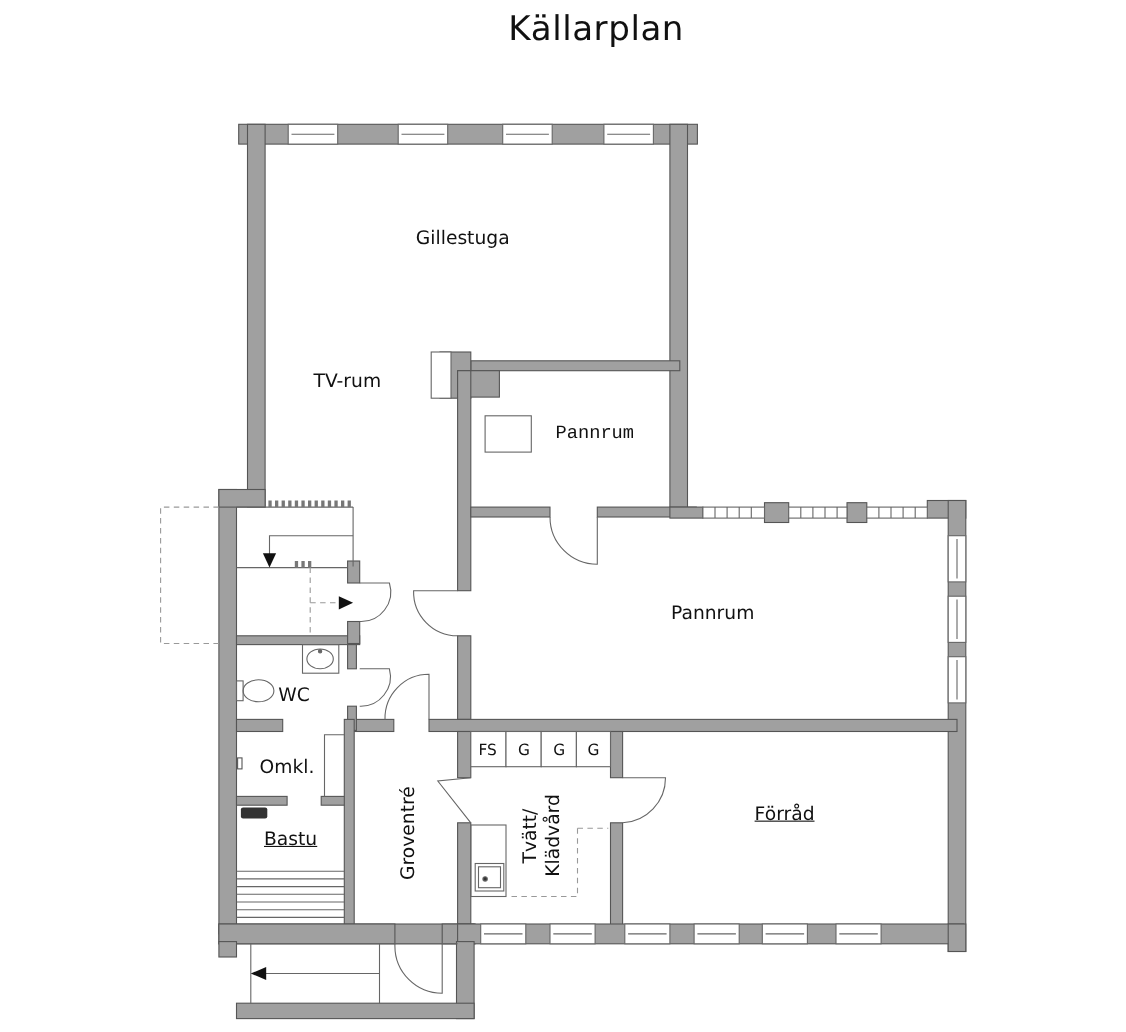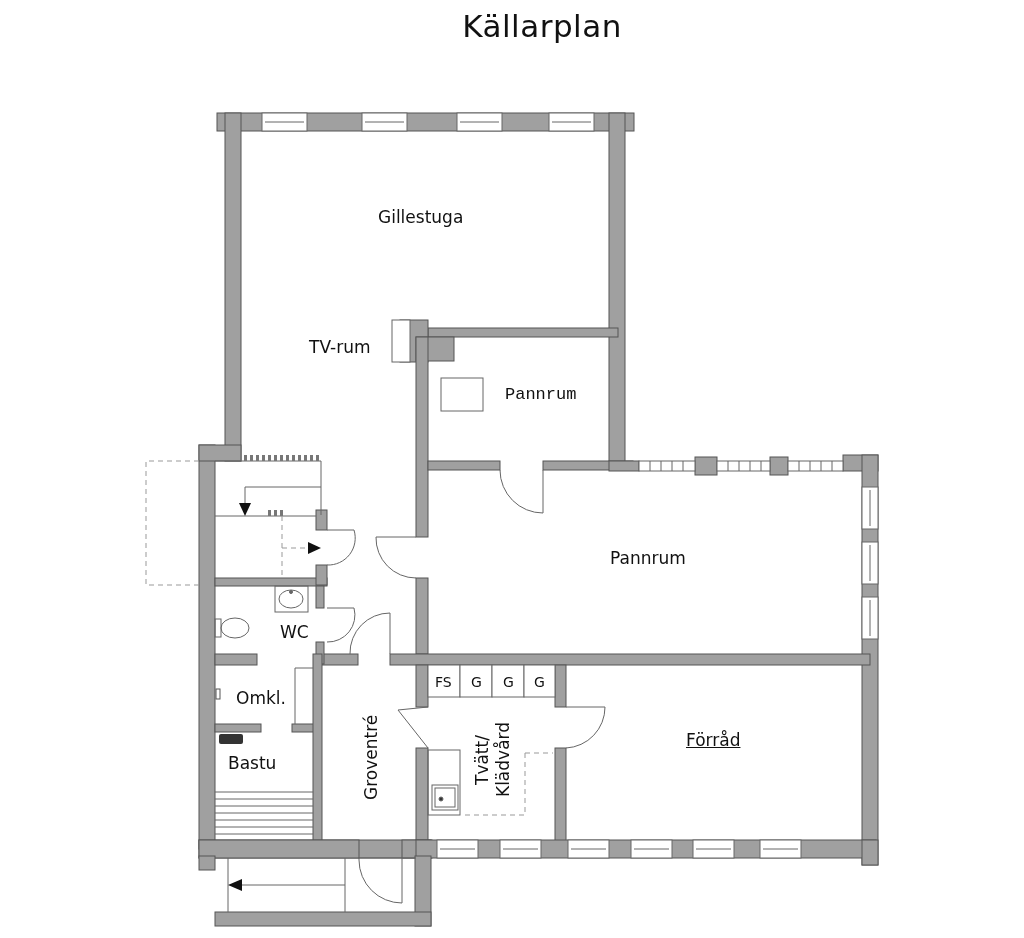--- a/index.html
+++ b/index.html
@@ -219,26 +219,26 @@
     <rect x="435" y="788" width="20" height="19"></rect>
     <circle cx="441" cy="799" r="2" fill="#333"></circle>
   </g>
 
   <g stroke="#666" fill="none">
     <line x1="358" y1="858" x2="416" y2="858"></line>
   </g>
 </svg>
 
 <div class="lbl" style="left:378px;top:207px;text-align:center;">Gillestuga</div>
-<div class="lbl" style="left:285px;top:337px;margin-left:24px;">TV-rum</div>
+<div class="lbl" style="left:285px;top:337px;">TV-rum</div>
 <div class="lbl" style="left:505px;top:385px;font-family:Liberation Mono, monospace;">Pannrum</div>
 <div class="lbl" style="left:610px;top:548px;">Pannrum</div>
-<div class="lbl" style="left:280px;top:622px;">WC</div>
+<div class="lbl" style="left:253px;top:622px;">WC</div>
 <div class="lbl" style="left:236px;top:688px;text-align:right;">Omkl.</div>
-<div class="lbl" style="left:228px;top:753px;">Bastu</div>
+<div class="lbl" style="left:240px;top:753px;text-decoration:underline;">Bastu</div>
 <div class="lbl vert" style="left:361px;top:800px;">Groventré</div>
 <div class="lbl vert" style="left:472px;top:785px;">Tvätt/</div>
 <div class="lbl vert" style="left:493px;top:797px;">Klädvård</div>
 <div class="lbl" style="left:686px;top:730px;text-decoration:underline;">Förråd</div>
 
 <div class="lbl small" style="left:435px;top:674px;text-align:right;">FS</div>
 <div class="lbl small" style="left:471px;top:674px;">G</div>
 <div class="lbl small" style="left:503px;top:674px;">G</div>
 <div class="lbl small" style="left:534px;top:674px;">G</div>
 

